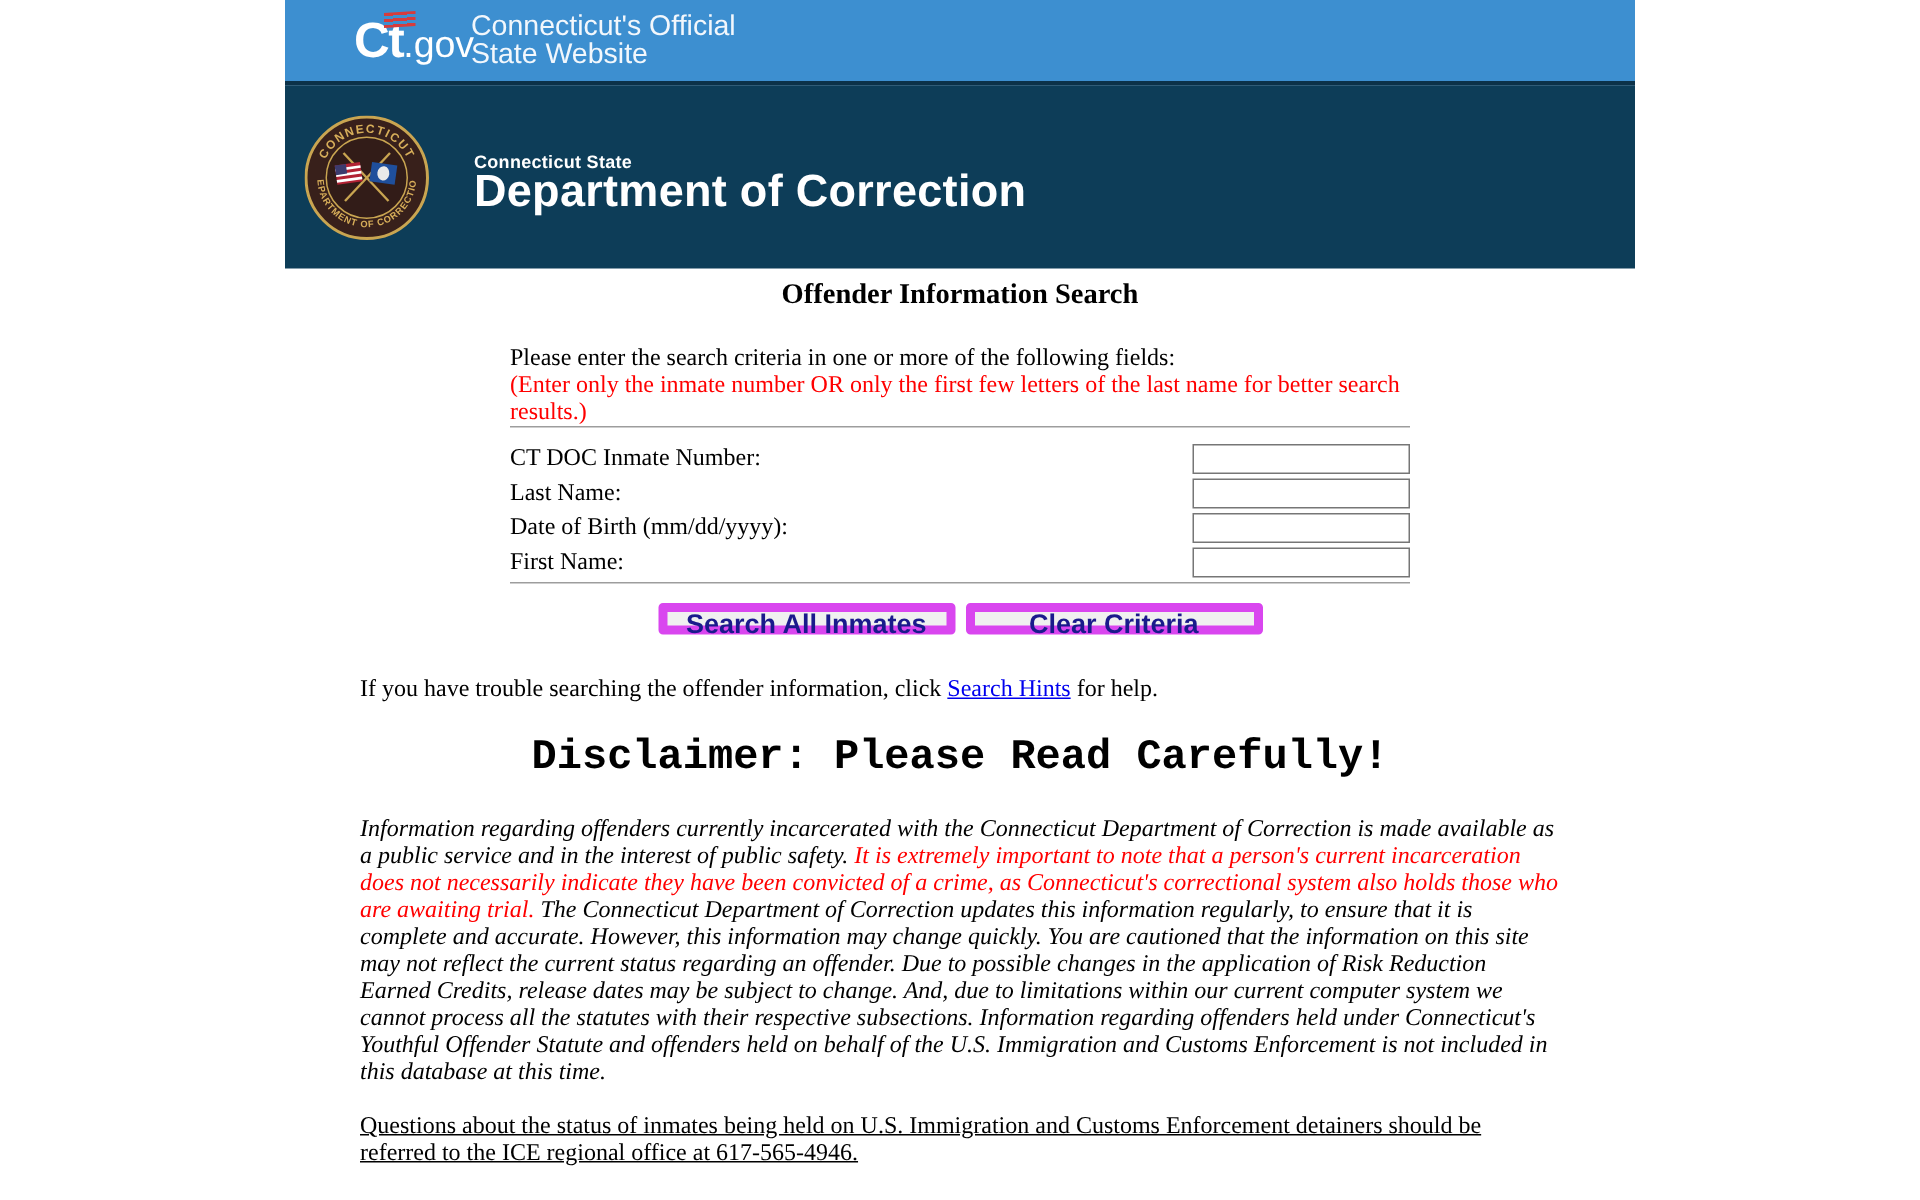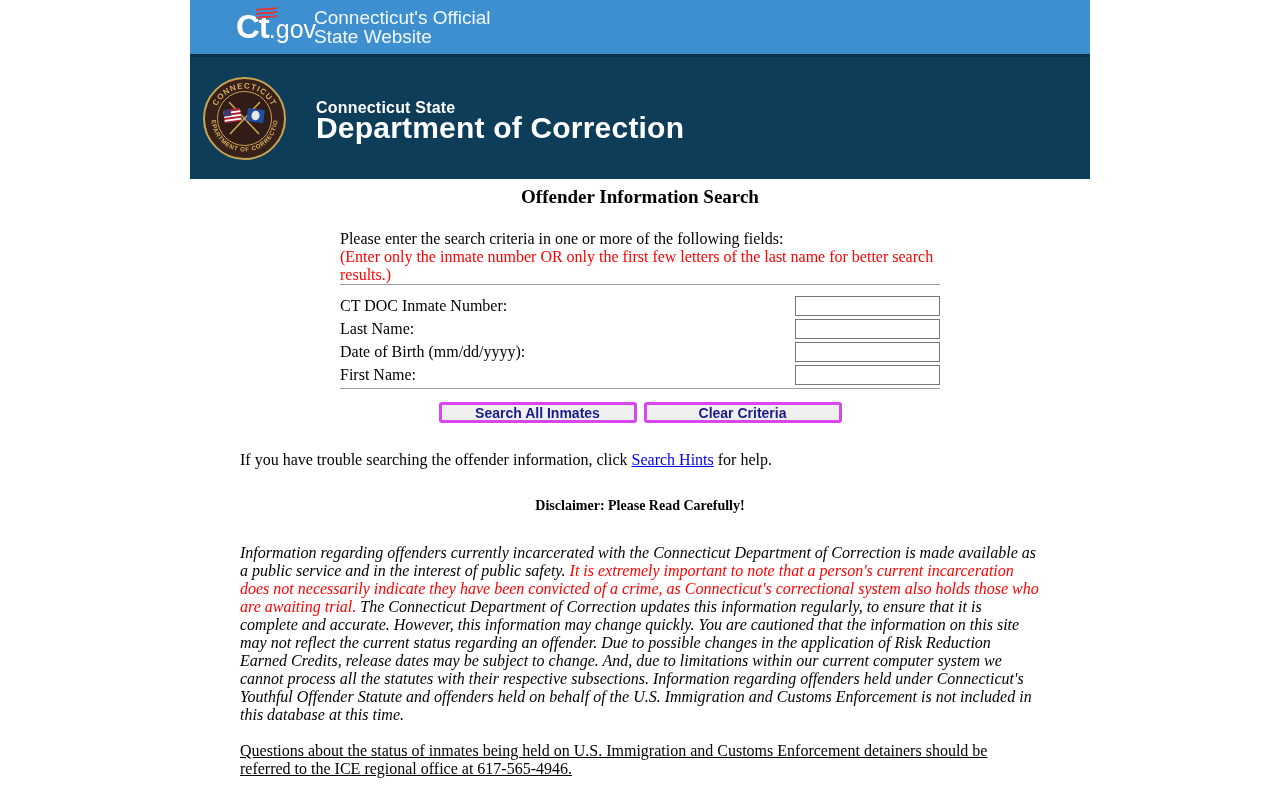--- a/index.html
+++ b/index.html
@@ -40,21 +40,21 @@
     font-family: "Liberation Sans", sans-serif; font-size: 19px; line-height: 19px;
   }
 
   
   .dept-header {
     height: 122px; background: #0d3d58;
     display: flex; align-items: center; position: relative;
   }
   .seal { margin-left: 13px; width: 83px; height: 83px; flex: 0 0 auto; }
   .dept-text { margin-left: 30px; color: #ffffff; font-family: "Liberation Sans", sans-serif; }
-  .dept-super { font-size: 16px; font-weight: bold; letter-spacing: 0.2px; margin-bottom: 2px; }
+  .dept-super { font-size: 12px; font-weight: bold; letter-spacing: 0.2px; margin-bottom: 2px; }
   .dept-title { font-size: 30px; font-weight: bold; letter-spacing: 0.2px; }
 
   
   .main { padding-top: 6px; }
   h1.page-title {
     text-align: center; font-size: 19px; font-weight: bold; line-height: 24px;
     font-family: "Liberation Serif", serif;
   }
   .form-section { width: 600px; margin: 21px auto 0 auto; }
   .instructions { margin: 0; }
@@ -68,30 +68,30 @@
     margin-bottom: 3px; height: 20px;
   }
   .form-row label { font-size: 16px; }
   .form-row input {
     width: 145px; height: 20px; border: 1px solid #767676; background: #ffffff;
     font-family: "Liberation Sans", sans-serif; font-size: 13px; padding: 0 3px;
   }
   .buttons-row { margin-top: 13px; display: flex; justify-content: center; gap: 7px; }
   .btn {
     width: 198px; height: 21px; background: #f0f0f0;
-    border: 3px solid #d946ef; border-radius: 3px;
-    font-family: "Liberation Sans", sans-serif; font-weight: bold; font-size: 14px;
+    border: 6px solid #d946ef; border-radius: 3px;
+    font-family: "Liberation Sans", sans-serif; font-weight: bold; font-size: 18px;
     color: #1a1a8c; cursor: pointer; line-height: 17px;
   }
   .text-block { width: 800px; margin: 0 auto; }
   .help-line { margin-top: 28px; }
   a.hint-link { color: #0000ee; text-decoration: underline; cursor: pointer; }
   h2.disclaimer-title {
-    text-align: center; font-size: 14px; font-weight: bold; line-height: 24px;
-    margin-top: 25px; font-family: Liberation Serif, serif;
+    text-align: center; font-size: 28px; font-weight: bold; line-height: 24px;
+    margin-top: 25px; font-family: Liberation Mono, monospace;
   }
   .disclaimer-p1 { margin-top: 26px; font-style: italic; }
   .red-inline { color: #ff0000; }
   .disclaimer-p2 { margin-top: 18px; text-decoration: underline; }
 </style>
 </head>
 <body>
 
 <div class="column">
 

